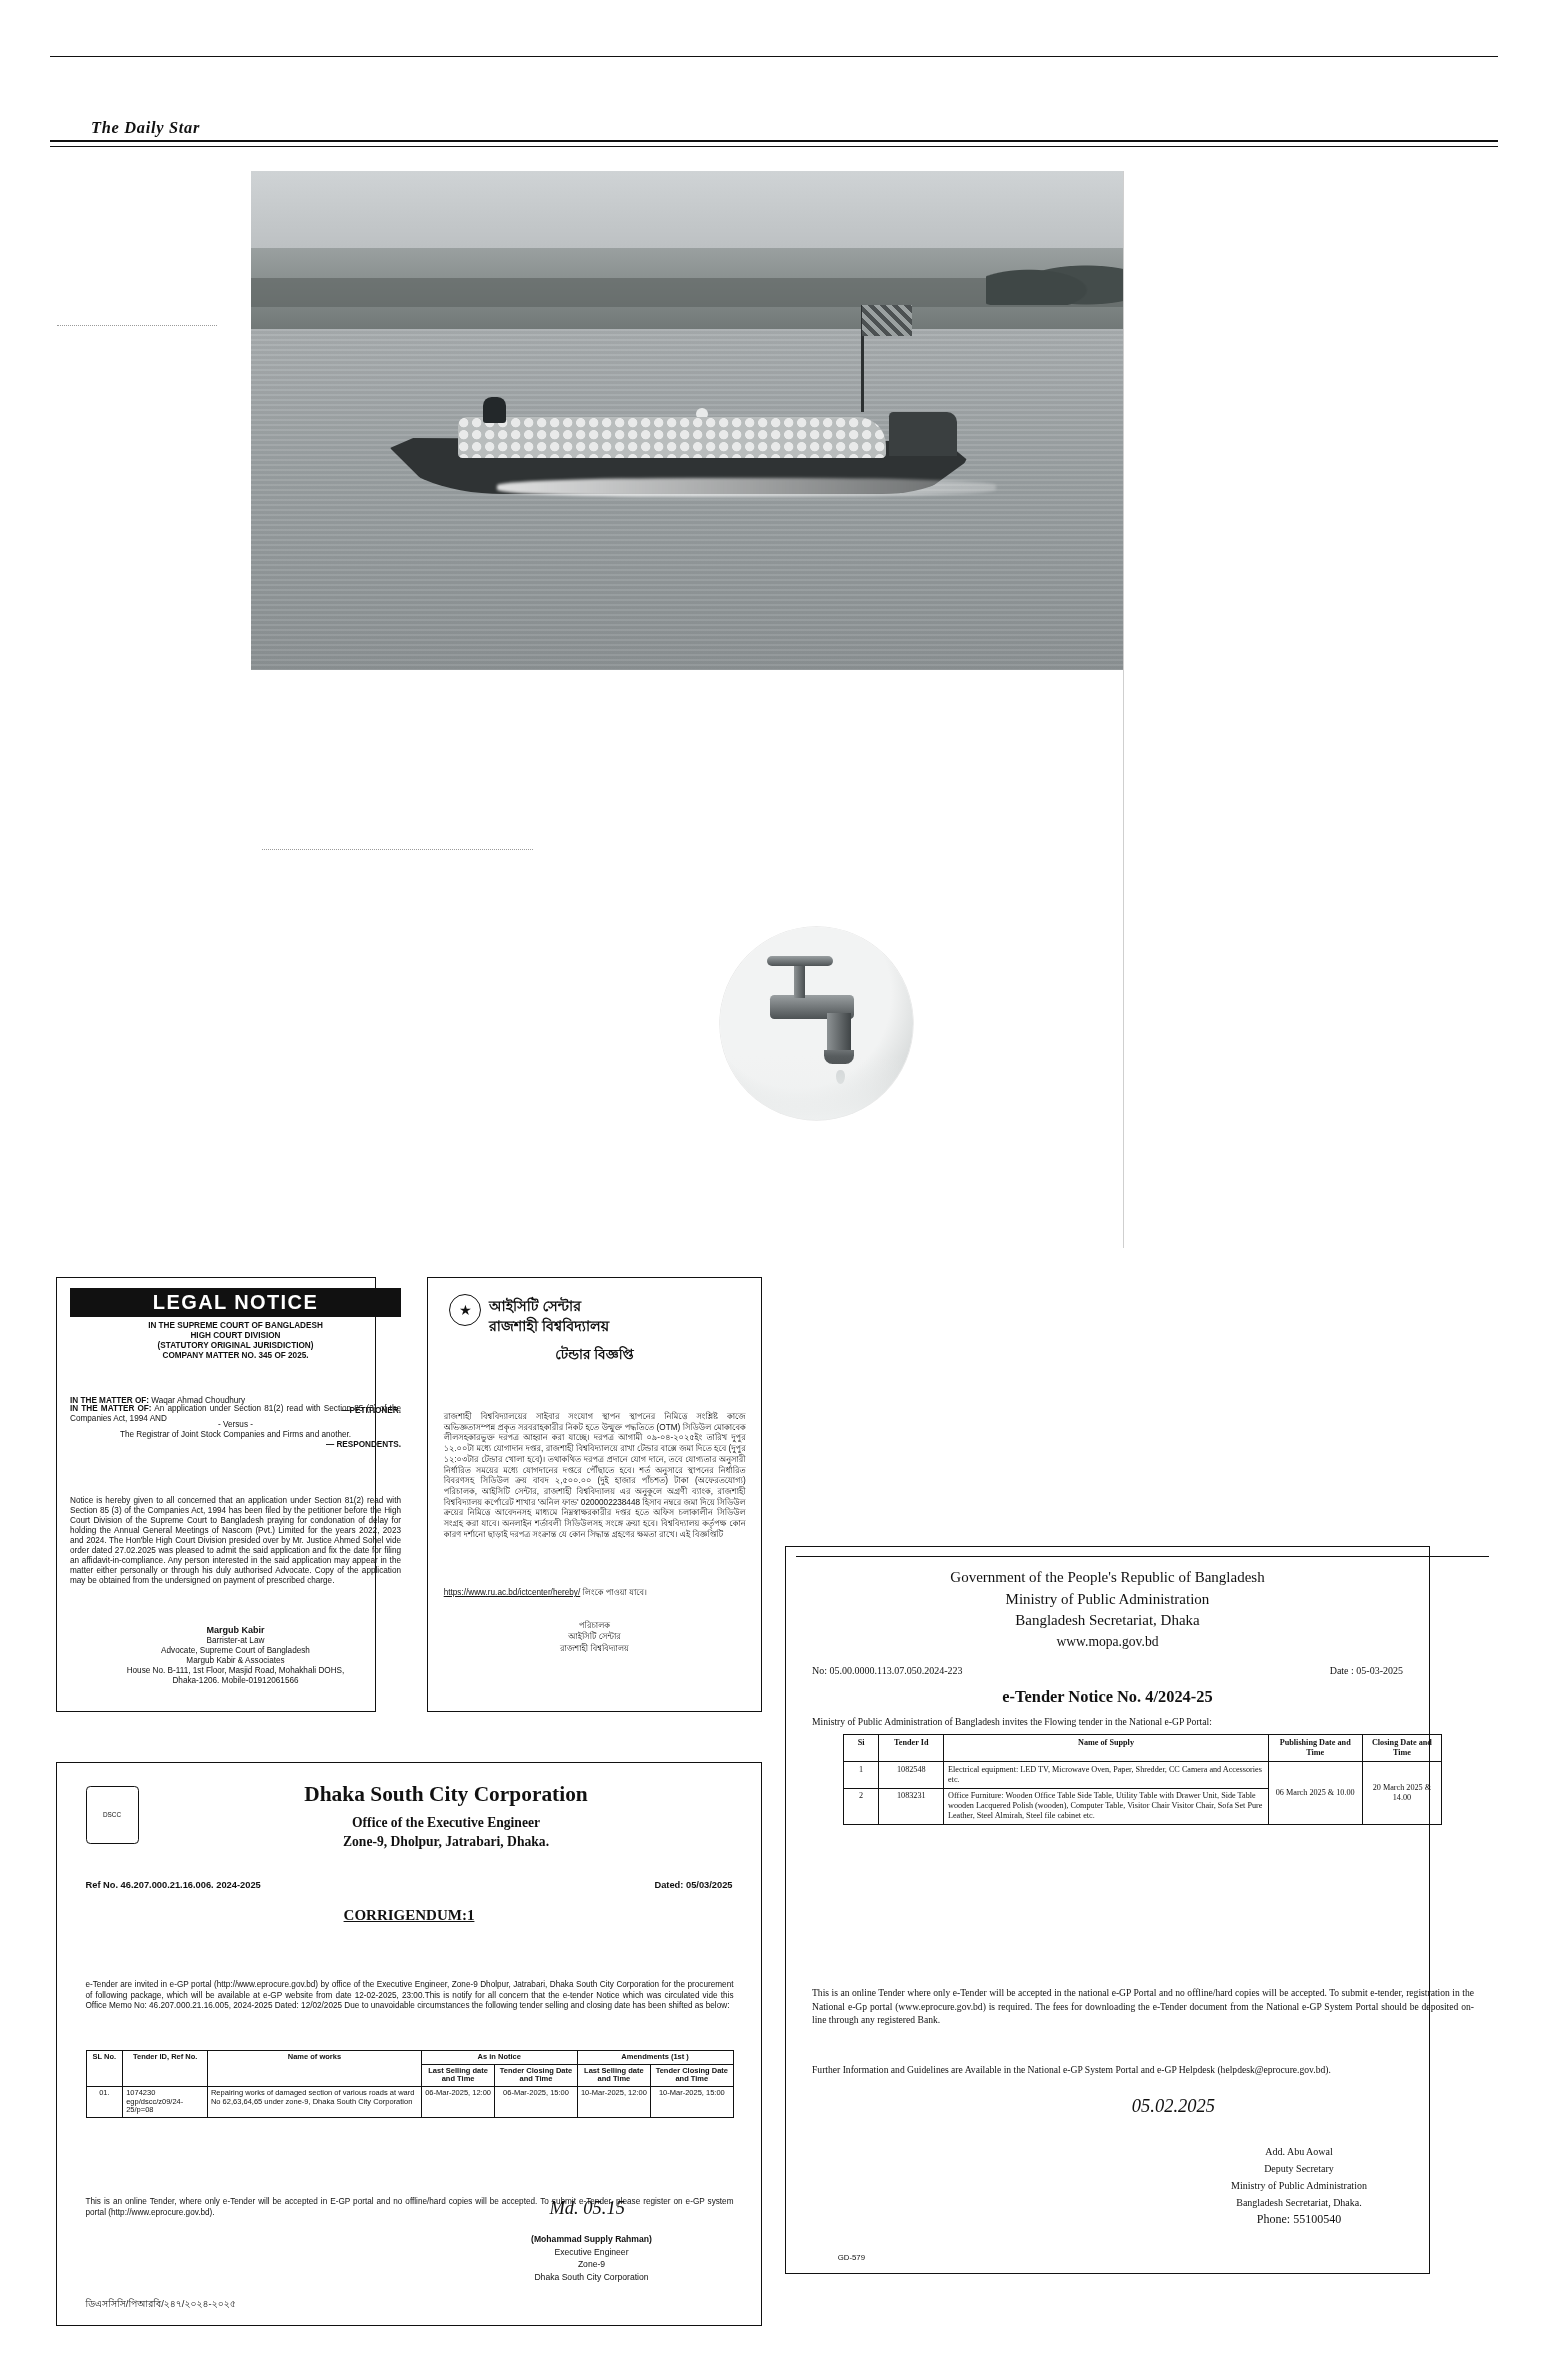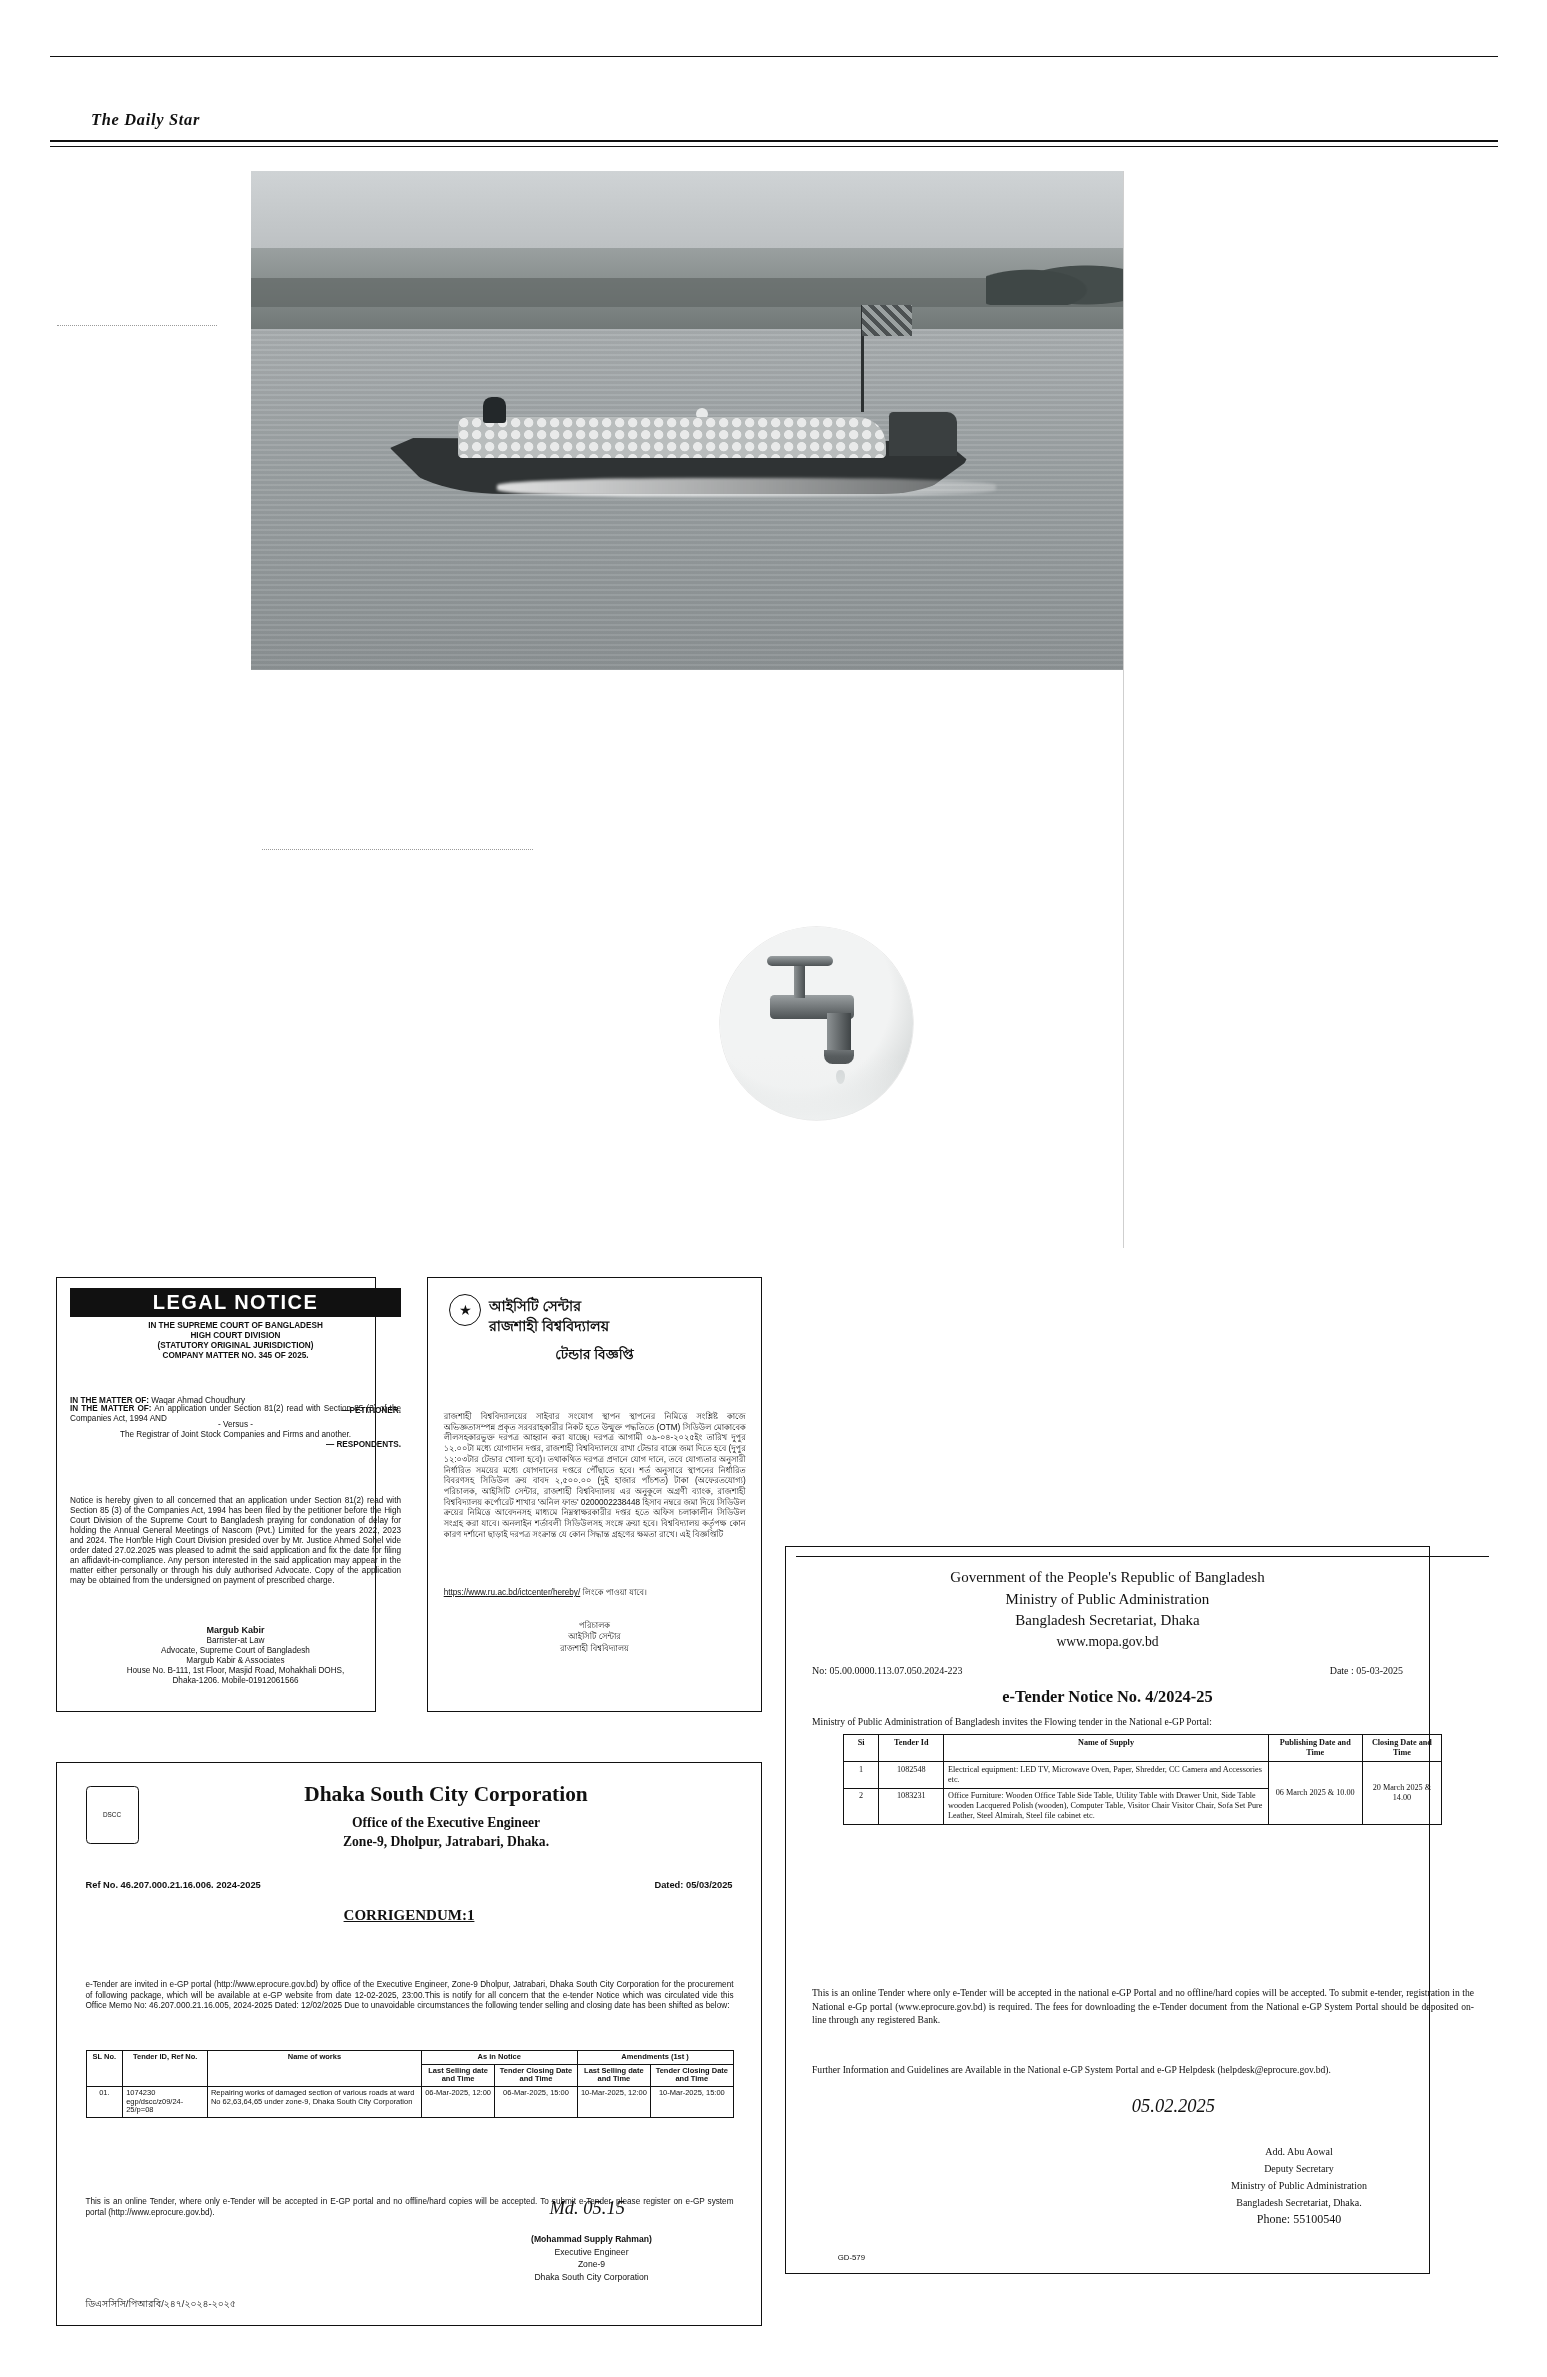--- a/index.html
+++ b/index.html
@@ -10,21 +10,21 @@
     position:relative;
     overflow:hidden;
   }
   .page { position:absolute; inset:0; background:#fff; }
 
   
   .rule-top { position:absolute; left:50px; top:56px; width:1448px; height:1.4px; background:#111; }
   .rule-mast-a { position:absolute; left:50px; top:140px; width:1448px; height:2.1px; background:#111; }
   .rule-mast-b { position:absolute; left:50px; top:146px; width:1448px; height:1.4px; background:#111; }
   .masthead {
-    position:absolute; left:91px; top:110px;
+    position:absolute; left:91px; top:118px;
     font-family:"Liberation Serif", serif;
     font-size:16.4px; letter-spacing:0.7px; color:#111;
     font-style:italic; font-weight:bold;
   }
 
   
   .photo-frame {
     position:absolute; left:251px; top:171px; width:872px; height:499px;
     background:#8e9295;
     overflow:hidden;

